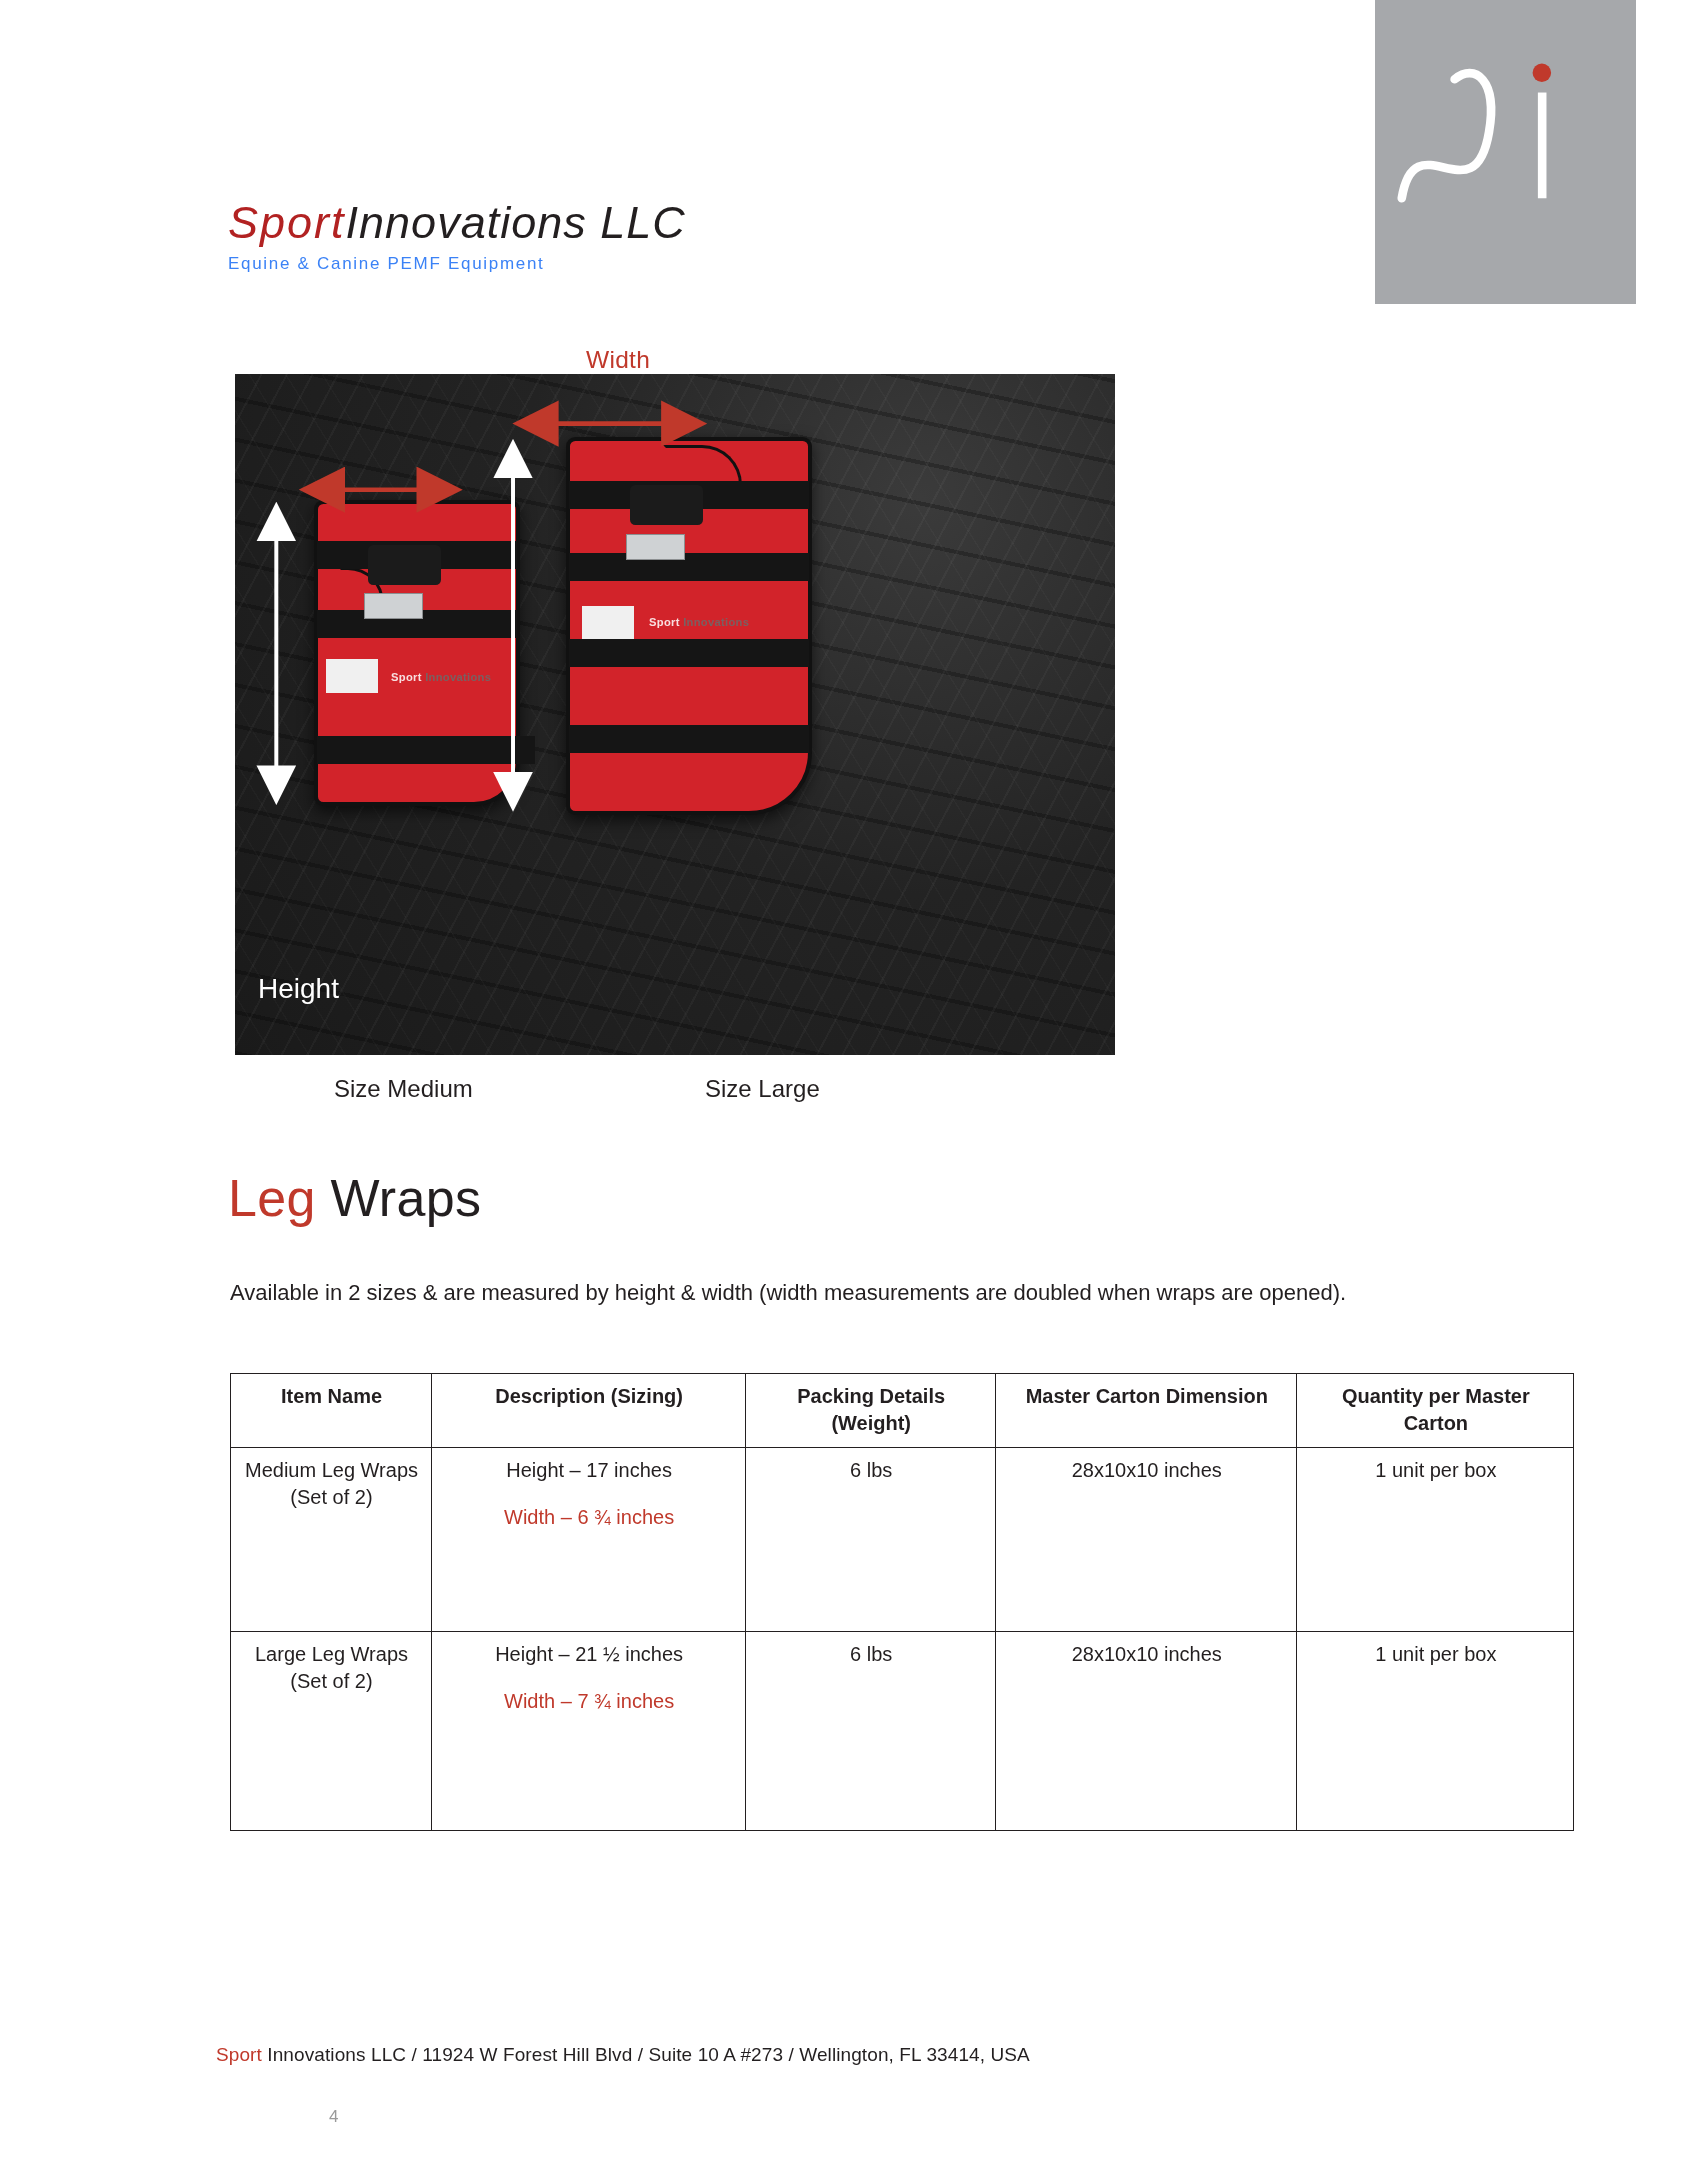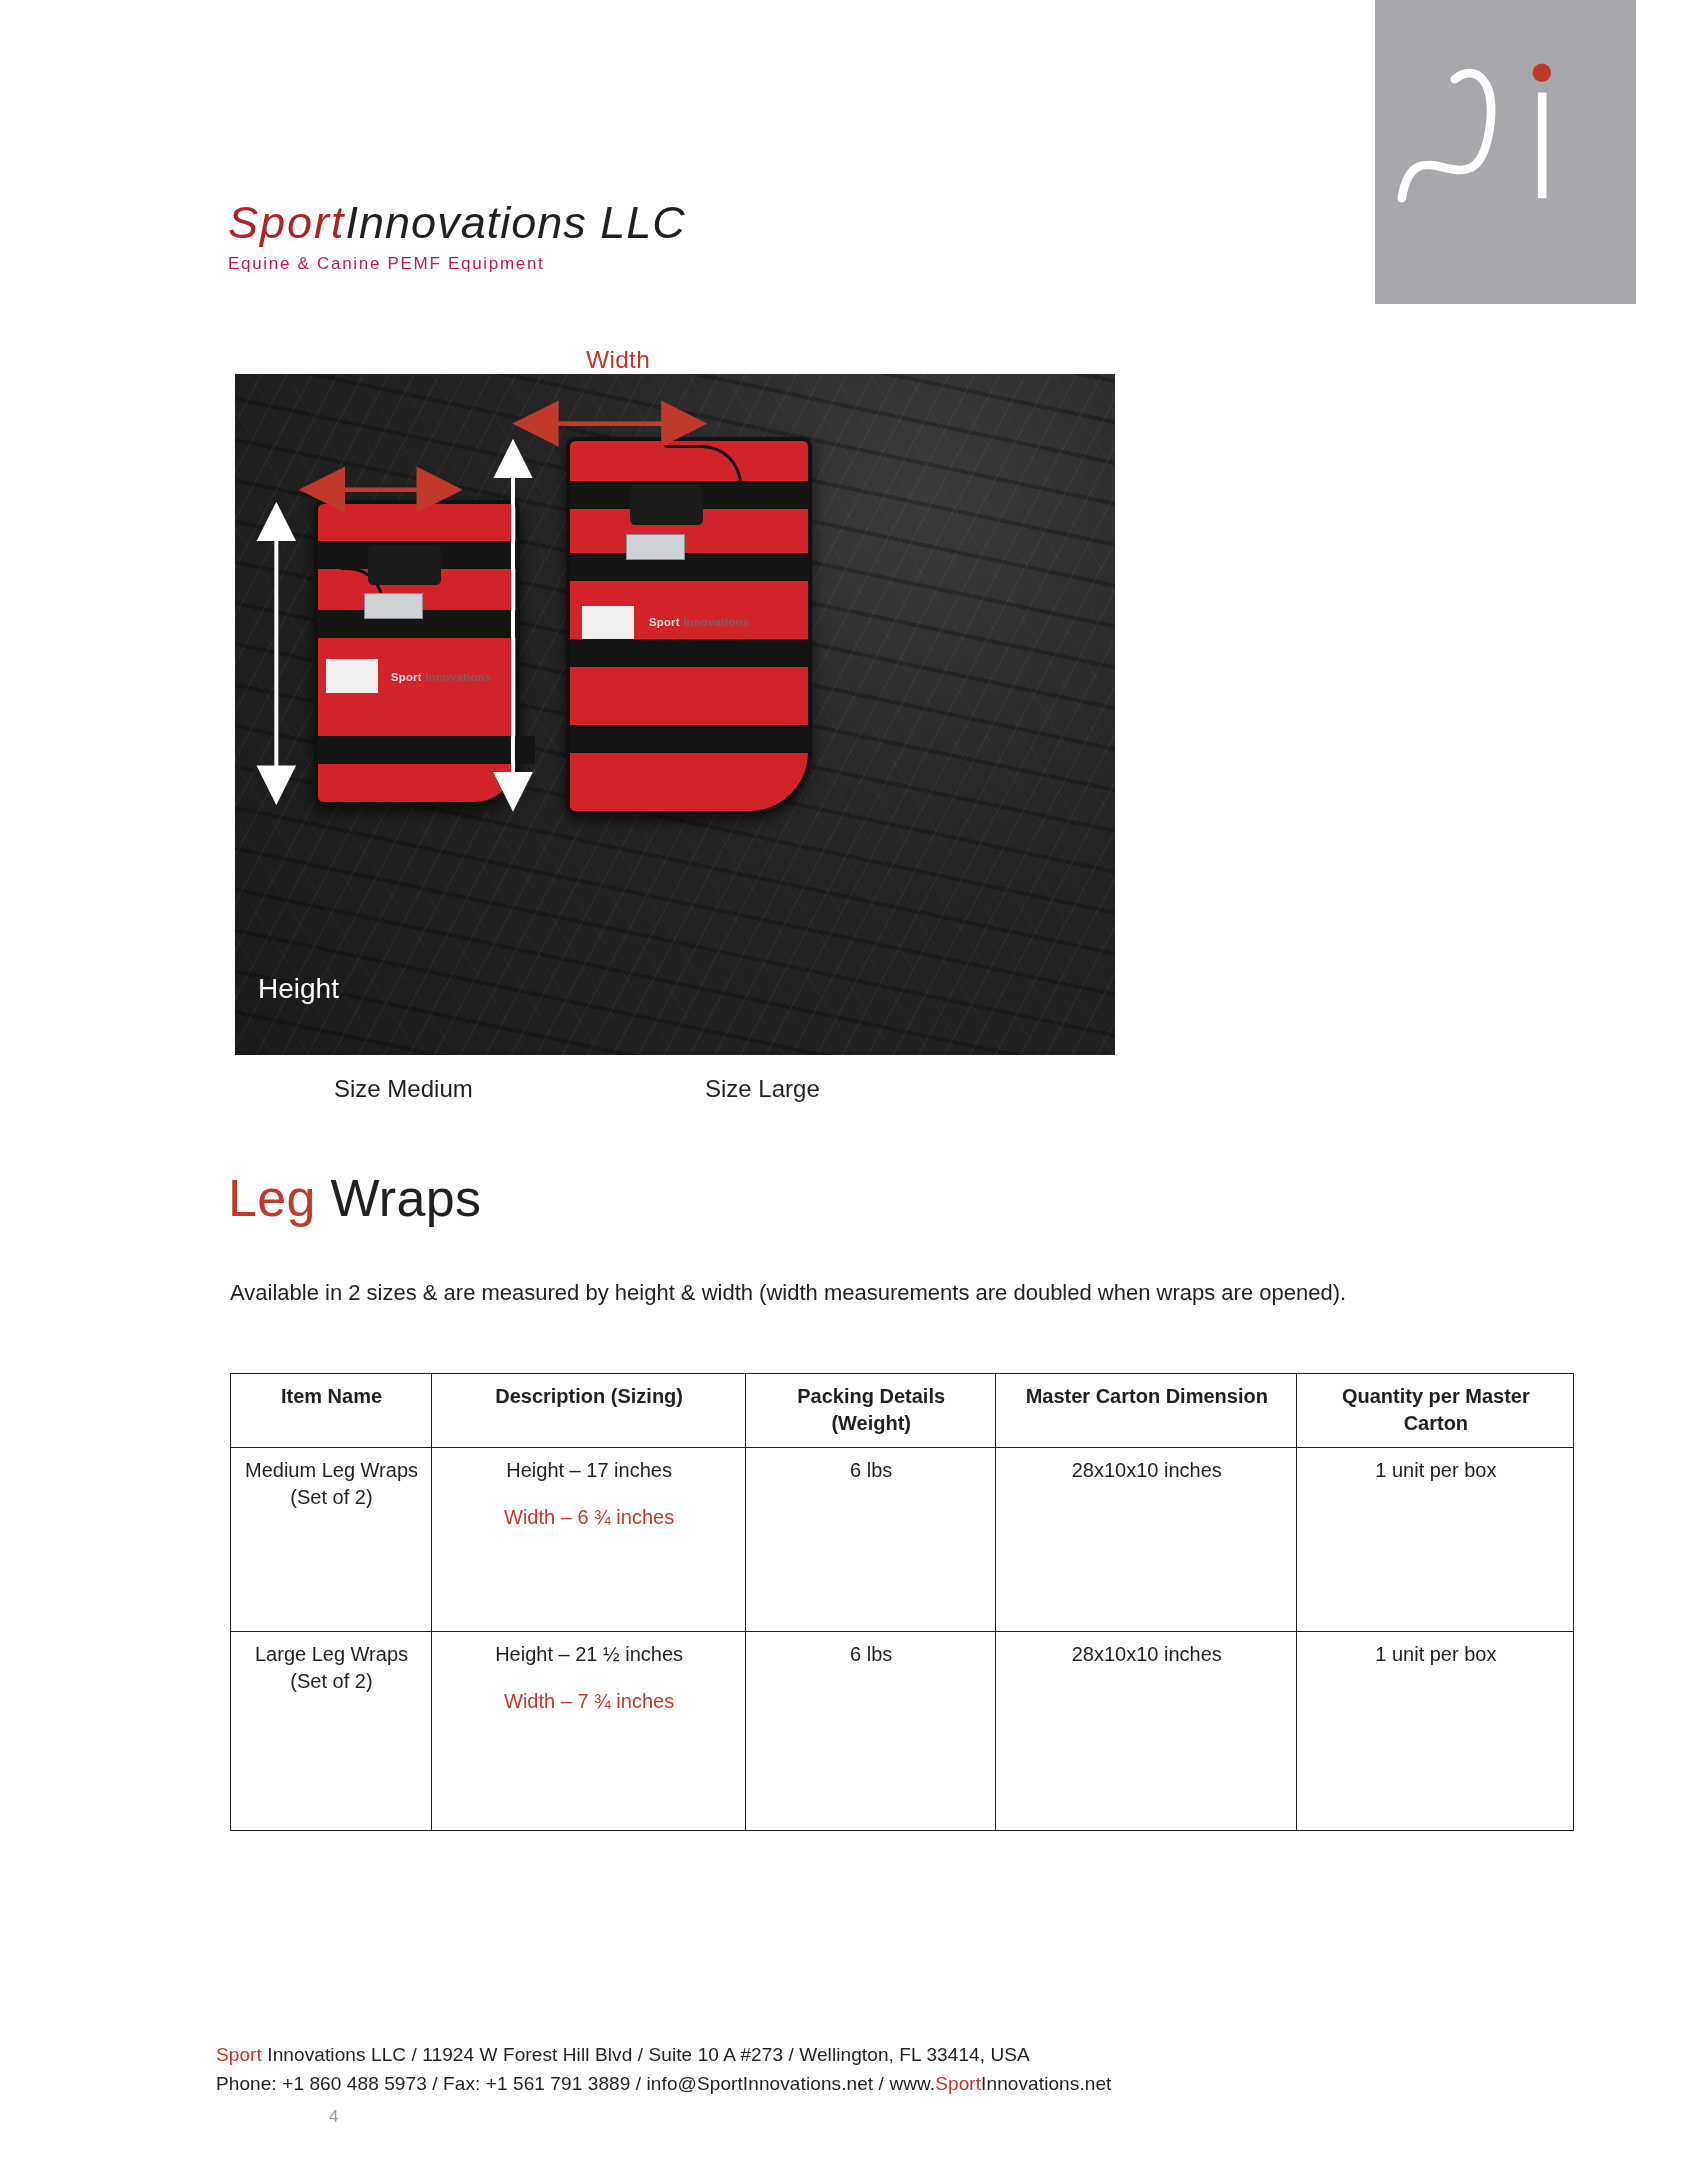--- a/index.html
+++ b/index.html
@@ -45,21 +45,21 @@
     font-style: italic;
   }
   .brand-title .accent {
     color: #b22222;
     letter-spacing: 2px;
   }
   .brand-sub {
     margin-top: 6.6px;
     font-size: 17px;
     letter-spacing: 1.7px;
-    color: #be185d;
+    color: #3b82f6;
   }
 
   
   .figure {
     position: absolute;
     left: 235px;
     top: 374px;
     width: 880px;
   }
   .width-label {
@@ -385,18 +385,15 @@
       <td>28x10x10 inches</td>
       <td>1 unit per box</td>
     </tr>
   </tbody>
 </table>
 
 <div class="footer">
   <div>
     <span class="red">Sport</span><span> Innovations LLC  /   11924 W Forest Hill Blvd   /    Suite 10 A #273  /  Wellington, FL 33414, USA</span>
   </div>
-  <div>
-    <span>Phone: +1 860 488 5973 / Fax: +1 561 791 3889 / info@SportInnovations.net / www.</span><span class="red">Sport</span><span>Innovations.net</span>
-  </div>
 </div>
 <div class="page-num">4</div>
 
 
 </body></html>

